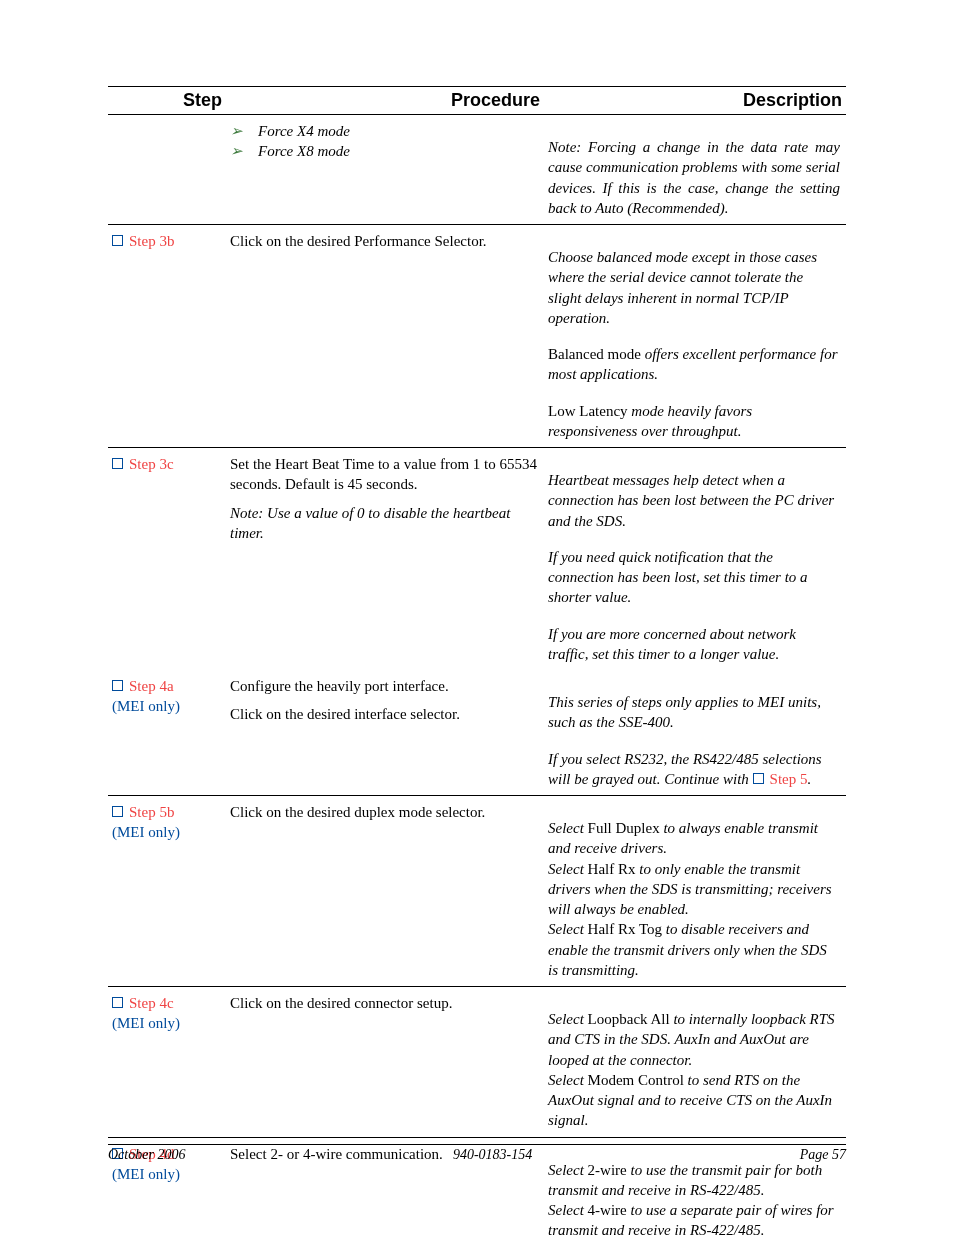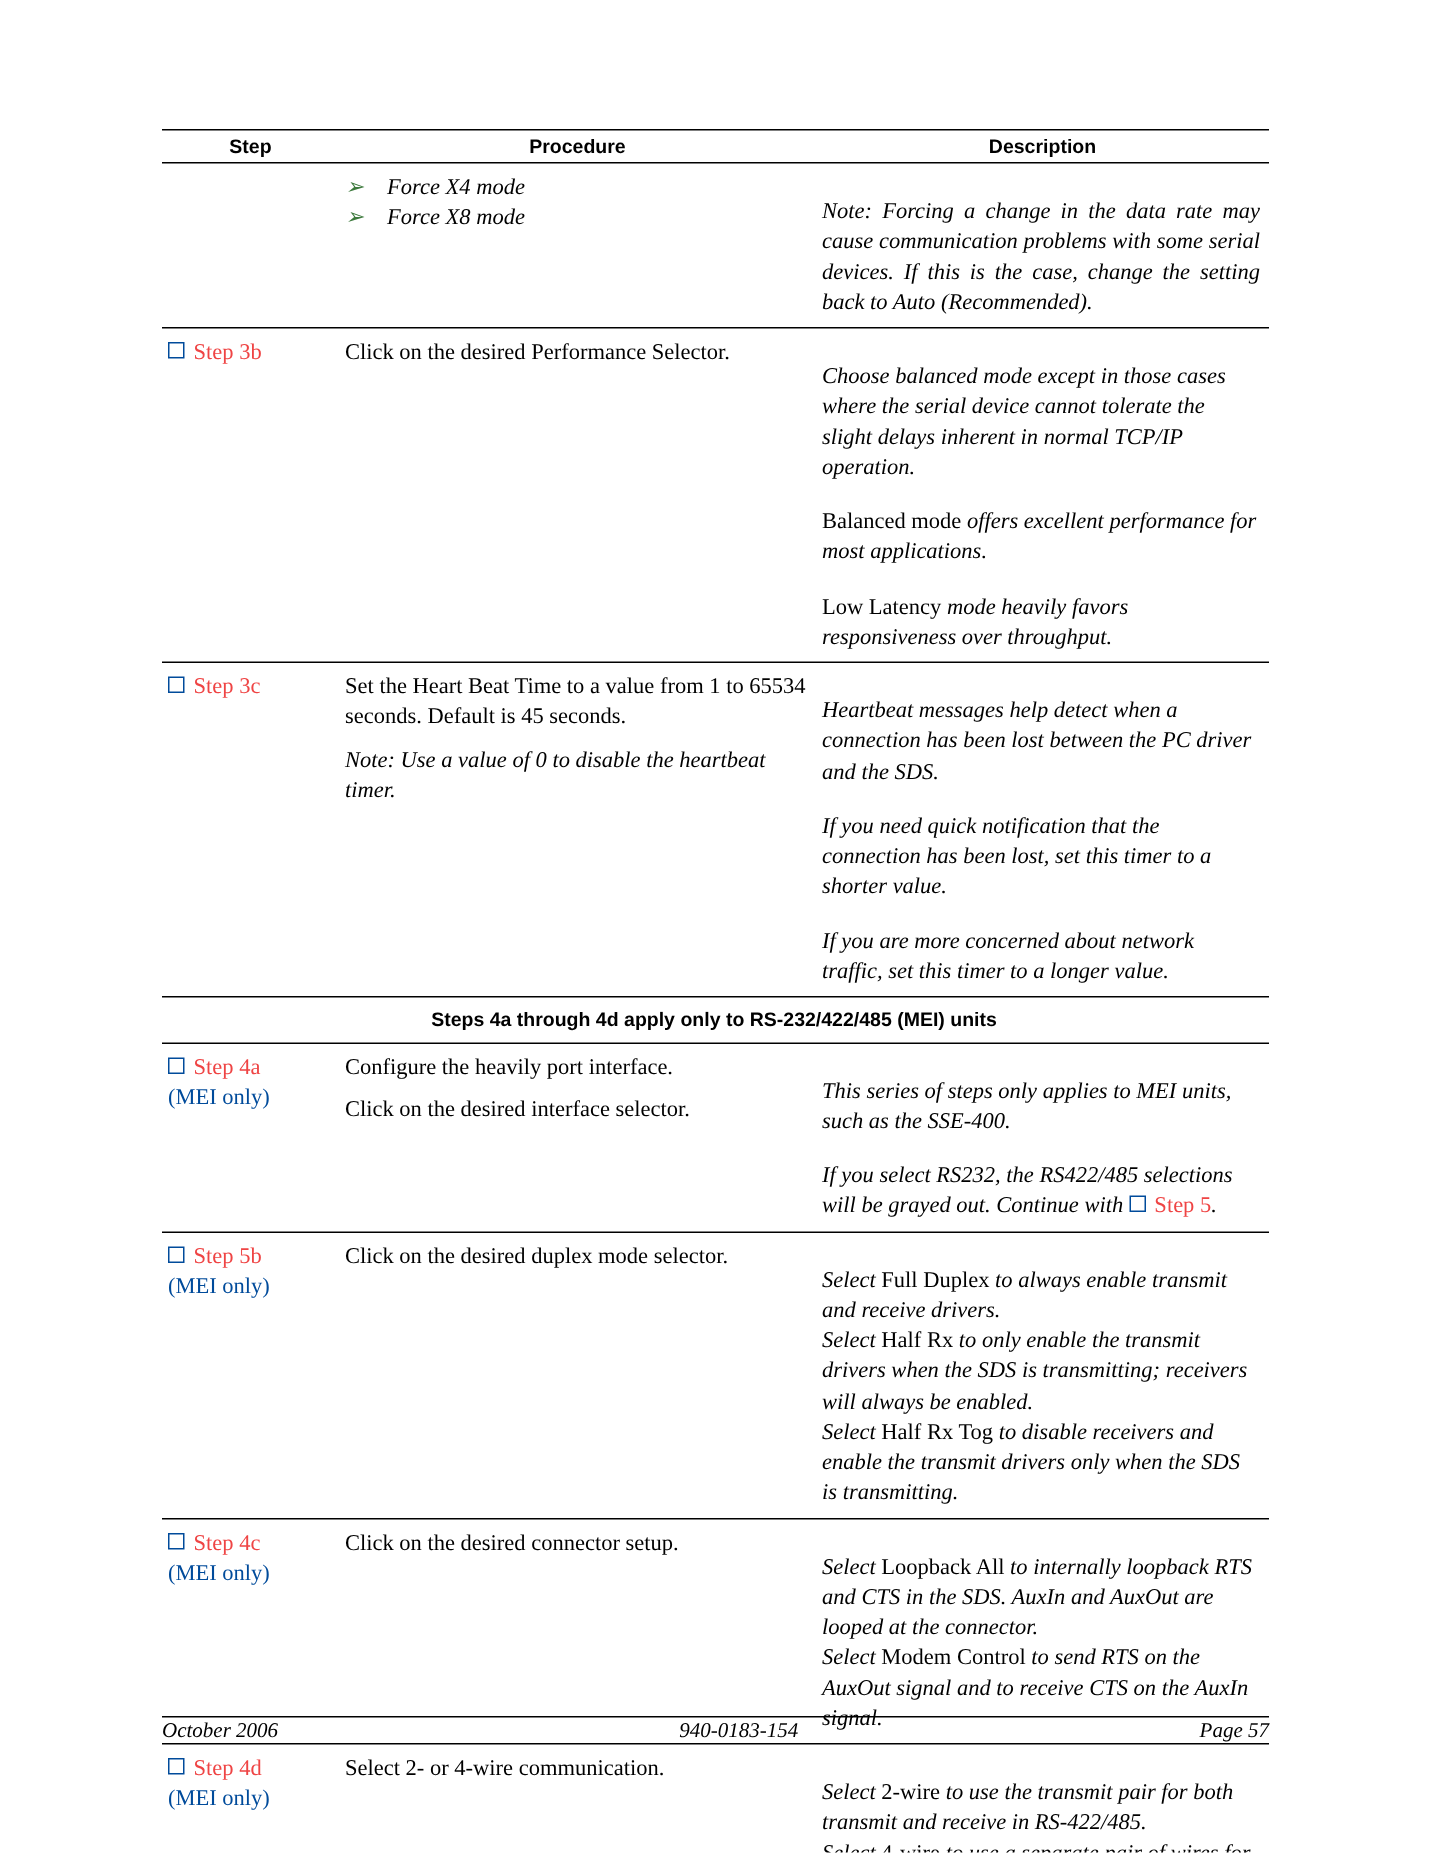--- a/index.html
+++ b/index.html
@@ -27,24 +27,24 @@
     border-bottom: 1px solid #000;
     padding-bottom: 2px;
   }
   table.steps {
     width: 100%;
     border-collapse: collapse;
     margin-top: 30px;
     font-size: 15px;
   }
   table.steps th {
-    text-align: center;
+    text-align: right;
     font-family: Arial, Helvetica, sans-serif;
     font-weight: bold;
-    font-size: 13px;
+    font-size: 18px;
     border-top: 1.5px solid #000;
     border-bottom: 1px solid #000;
     padding: 3px 4px;
     vertical-align: bottom;
   }
   table.steps td {
     vertical-align: top;
     padding: 6px 6px 6px 4px;
     line-height: 1.35;
   }
@@ -160,23 +160,20 @@
           <p>Set the Heart Beat Time to a value from 1 to 65534 seconds. Default is 45 seconds.</p>
           <p class="note">Note: Use a value of 0 to disable the heartbeat timer.</p>
         </td>
         <td class="desc">
             <p><span class="italic">Heartbeat messages help detect when a connection has been lost between the PC driver and the SDS.</span></p>
             <p><span class="italic">If you need quick notification that the connection has been lost, set this timer to a shorter value.</span></p>
             <p><span class="italic">If you are more concerned about network traffic, set this timer to a longer value.</span></p>
           </td>
       </tr>
 
-      <tr class="section-header">
-        <td colspan="3">Steps 4a through 4d apply only to RS-232/422/485 (MEI) units</td>
-      </tr>
 
       <tr>
         <td>
           <div><span class="checkbox"></span><span class="step-link">Step 4a</span></div>
           <div class="mei">(MEI only)</div>
         </td>
         <td class="proc">
           <p>Configure the heavily port interface.</p>
           <p>Click on the desired interface selector.</p>
         </td>

